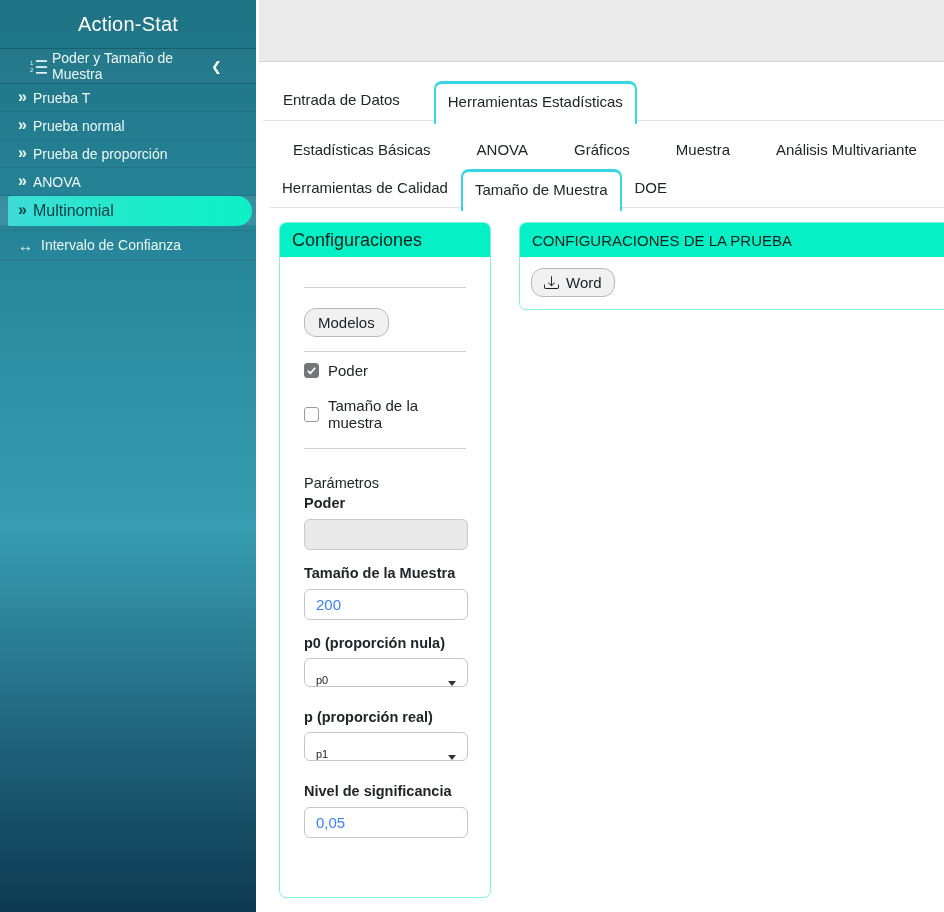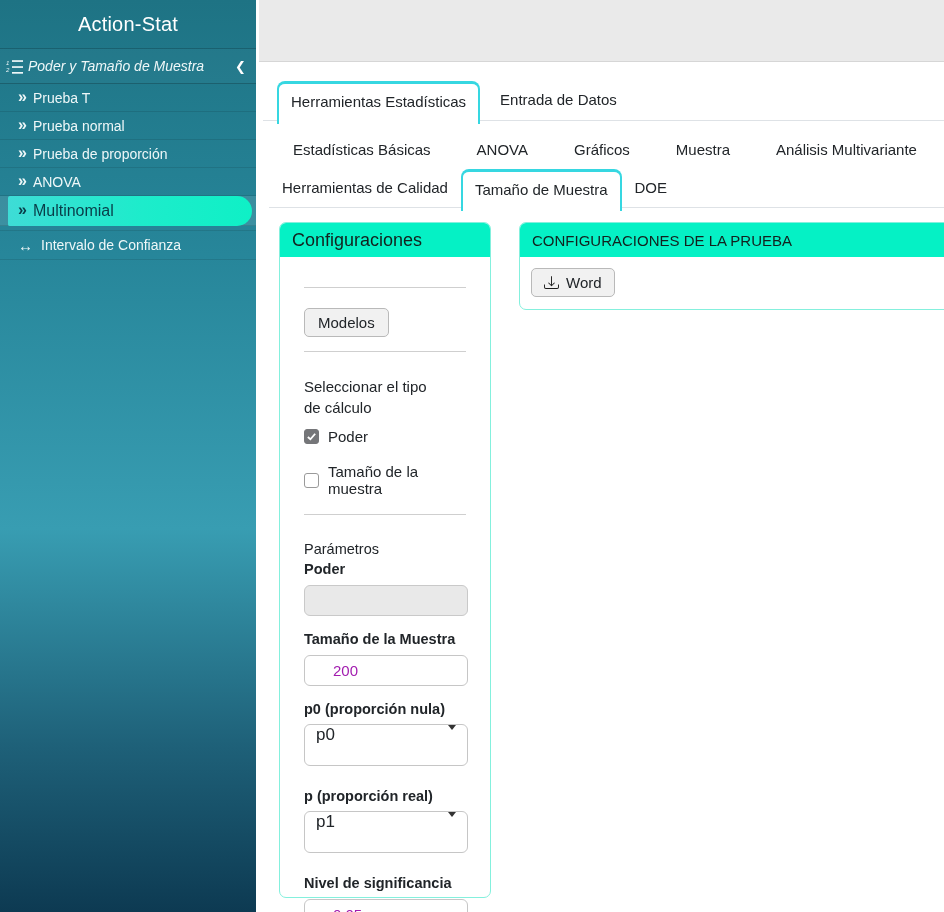--- a/index.html
+++ b/index.html
@@ -14,24 +14,23 @@
     position:absolute; left:0; top:0; width:256px; height:912px;
     background:linear-gradient(180deg,#1e7384 0%,#27869a 28%,#389db2 58%,#1e6078 82%,#0d3a52 100%);
     color:#eef7f8; z-index:5;
   }
   .app-title {
     height:49px; display:flex; align-items:center; justify-content:center;
     font-size:20px; color:#ffffff; letter-spacing:.2px;
     border-bottom:1px solid rgba(0,0,0,.18);
   }
   .section-header {
-    height:35px; display:flex; align-items:center; padding:0 6px;
+    height:35px; display:flex; align-items:center; padding:0 30px;
     font-size:14px; border-bottom:1px solid rgba(0,0,0,.22);
     background:rgba(255,255,255,.02);
-    font-style:italic;
   }
   .section-header .ol-icon { width:17px; height:15px; margin-right:5px; flex:0 0 auto; }
   .section-header .hdr-label { flex:1 1 auto; }
   .collapse-chevron { font-size:13px; font-weight:bold; color:#fff; padding:0 4px; cursor:pointer; }
 
   .nav-item {
     height:28px; display:flex; align-items:center; padding-left:18px;
     font-size:14px; cursor:pointer; border-bottom:1px solid rgba(0,0,0,.10);
   }
   .chev2 { font-size:16px; font-weight:bold; margin-right:8px; line-height:1; position:relative; top:-1px; letter-spacing:-2px; }
@@ -92,21 +91,21 @@
   }
   .panel-body { padding:0 24px 20px; }
 
   .divider { border-top:1px solid #cfcfcf; }
   .d1 { margin-top:30px; }
   .d2 { margin-top:14px; }
   .d3 { margin-top:17px; }
 
   .btn {
     display:inline-block; background:#f1f1f1; border:1px solid #b9b9b9;
-    border-radius:5px; font-size:15px; color:#212529; cursor:pointer;
+    border-radius:12px; font-size:15px; color:#212529; cursor:pointer;
     padding:5px 13px; font-family:inherit;
   }
   .btn-calc { margin-top:20px; }
 
   .calc-type-label { margin-top:24px; font-size:15px; line-height:1.4; width:140px; }
 
   .chk-row { display:flex; align-items:center; margin-top:18px; cursor:pointer; }
   .chk-row.first { margin-top:10px; }
   .chk {
     width:15px; height:15px; border:1px solid #9a9a9a; border-radius:3px;
@@ -118,29 +117,29 @@
   .chk-label { font-size:15px; }
 
   .param-label { margin-top:26px; font-size:14.5px; }
   .fld-label { font-size:14.5px; font-weight:bold; }
   .fld-label.mt { margin-top:15px; }
   .fld-label.mt2 { margin-top:22px; }
   .lbl-poder { margin-top:4px; }
 
   .txt-input {
     width:164px; height:31px; margin-top:8px; border:1px solid #c6c6c6;
-    border-radius:6px; font-size:15px; padding:0 28px; color:#a21caf;
+    border-radius:6px; font-size:15px; padding:0 11px; color:#3b82f6;
     font-family:inherit; background:#fff; display:block;
   }
   .txt-input:disabled { background:#e9e9e9; border-color:#c9c9c9; }
 
   .select {
-    width:164px; height:42px; margin-top:7px; border:1px solid #c6c6c6;
-    border-radius:6px; font-size:17px; padding:0 11px; display:flex;
-    align-items:flex-start; justify-content:space-between; cursor:pointer; background:#fff;
+    width:164px; height:29px; margin-top:7px; border:1px solid #c6c6c6;
+    border-radius:6px; font-size:11px; padding:0 11px; display:flex;
+    align-items:flex-end; justify-content:space-between; cursor:pointer; background:#fff;
   }
   .caret {
     width:0; height:0; border-left:4.5px solid transparent;
     border-right:4.5px solid transparent; border-top:5.5px solid #333;
   }
 
   .panel-right {
     position:absolute; left:260px; top:160px; width:460px; height:88px;
     border:1px solid #84f0dd; border-radius:7px; background:#fff;
   }
@@ -195,22 +194,22 @@
     </div>
   </nav>
 </aside>
 
 <div class="main">
   <div class="topbar"></div>
 
   <div class="content">
 
     <div class="tabs1">
+      <div class="tab1">Entrada de Datos</div>
       <div class="tab1 active">Herramientas Estadísticas</div>
-      <div class="tab1">Entrada de Datos</div>
     </div>
 
     <div class="tabs2">
       <div class="tab2">Estadísticas Básicas</div>
       <div class="tab2">ANOVA</div>
       <div class="tab2">Gráficos</div>
       <div class="tab2">Muestra</div>
       <div class="tab2">Análisis Multivariante</div>
       <div class="tab2">No Paramétrico</div>
     </div>
@@ -224,21 +223,20 @@
     <section class="panel-left">
       <div class="panel-head">Configuraciones</div>
       <div class="panel-body">
 
         <div class="divider d1"></div>
 
         <button class="btn btn-calc">Modelos</button>
 
         <div class="divider d2"></div>
 
-        <div class="calc-type-label">Seleccionar el tipo de cálculo</div>
 
         <div class="chk-row first">
           <span class="chk checked">
             <svg viewBox="0 0 12 12">
                 <polyline points="2,6.5 4.8,9 10,3" fill="none" stroke="#ffffff" stroke-width="2"></polyline>
               </svg>
           </span>
           <span class="chk-label">Poder</span>
         </div>
 

